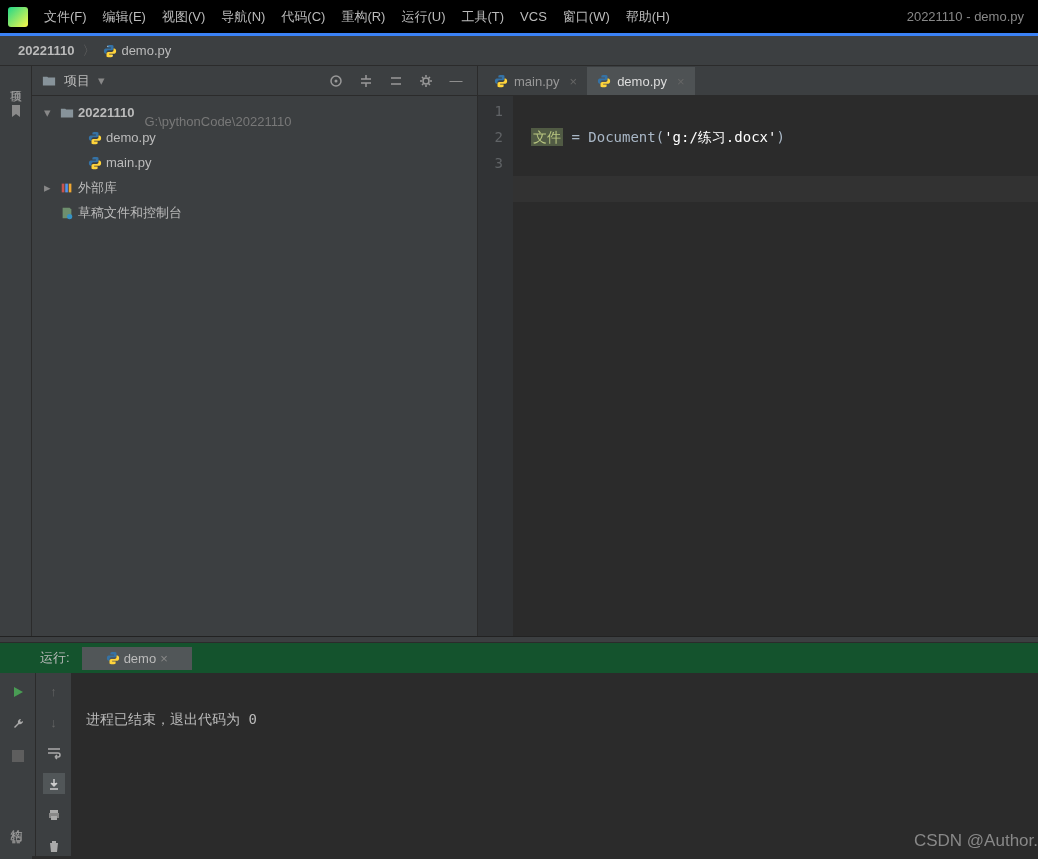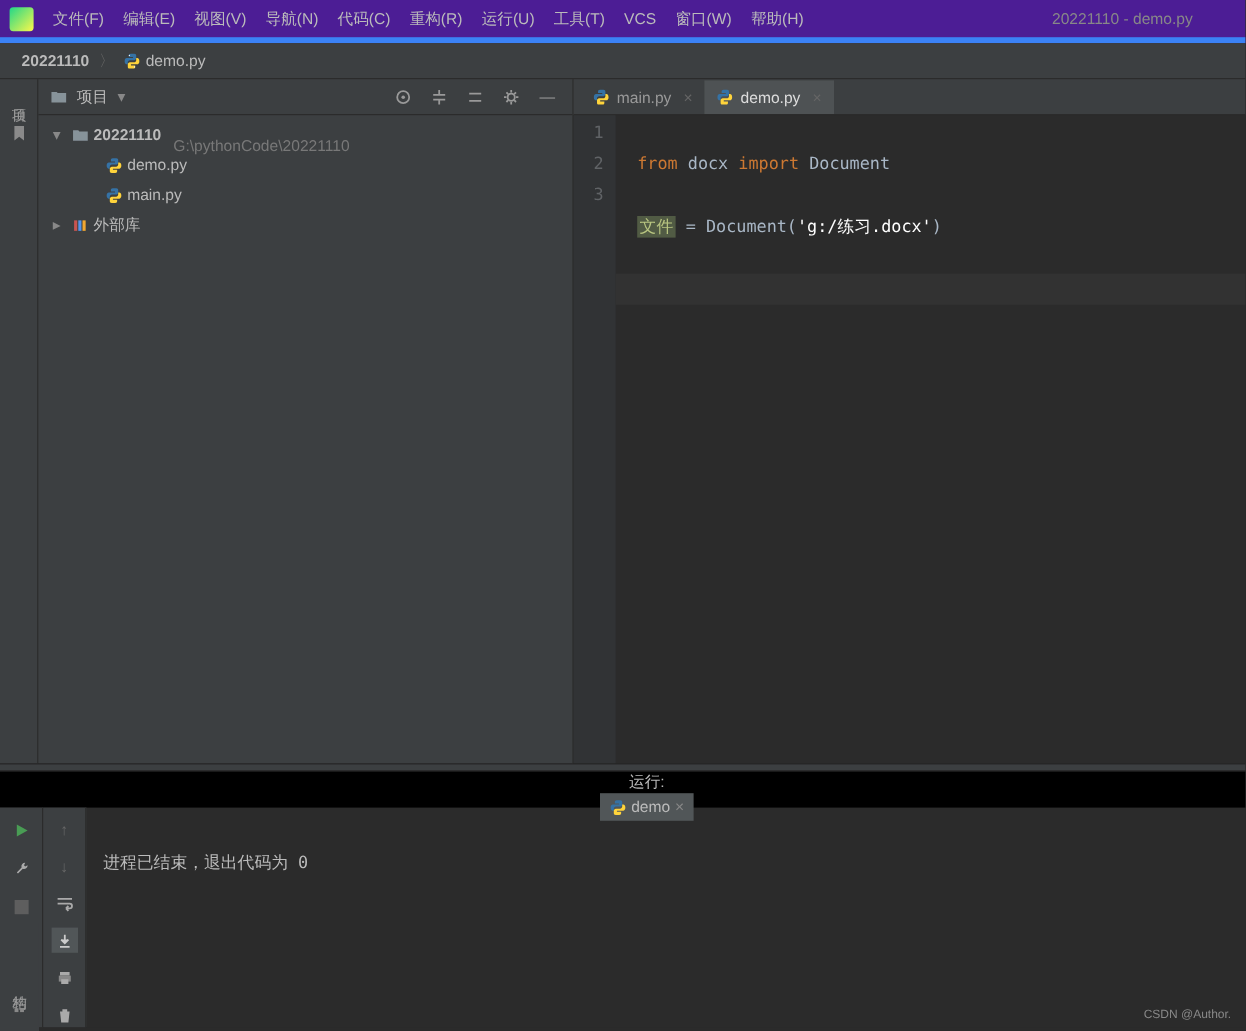--- a/index.html
+++ b/index.html
@@ -1,20 +1,20 @@
 <!DOCTYPE html>
 <html><head>
   <meta charset="utf-8">
   <style>
     * { margin: 0; padding: 0; box-sizing: border-box; }
     body { font-family: "Microsoft YaHei", sans-serif; background: #2b2b2b; color: #bbb; font-size: 13px; width: 1038px; height: 859px; overflow: hidden; }
-    .menubar { height: 36px; background: #4c1d95; display: flex; align-items: center; padding: 0 8px; gap: 16px; border-bottom: 5px solid #3b82f6; text-align: right; }
+    .menubar { height: 36px; background: #000000; display: flex; align-items: center; padding: 0 8px; gap: 16px; border-bottom: 3px solid #3b82f6; text-align: right; }
     .menubar .logo { width: 20px; height: 20px; background: linear-gradient(135deg, #21d789, #fcf84a); border-radius: 3px; }
     .menubar .menu-item { color: #bbb; cursor: pointer; }
-    .menubar .title { margin-left: auto; margin-right: 36px; color: #888; }
+    .menubar .title { margin-left: auto; margin-right: 6px; color: #888; }
     .breadcrumb { height: 30px; background: #3c3f41; display: flex; align-items: center; padding: 0 18px; gap: 8px; border-bottom: 1px solid #2b2b2b; }
     .bc-item { display: flex; align-items: center; gap: 4px; cursor: pointer; }
     .bc-sep { color: #666; }
     .py-icon { width: 14px; height: 14px; display: inline-block; }
     .main { display: flex; height: 570px; }
     .left-gutter { width: 32px; background: #3c3f41; border-right: 1px solid #2b2b2b; display: flex; flex-direction: column; align-items: center; padding-top: 6px; gap: 12px; }
     .gutter-icon { width: 18px; height: 18px; color: #8a8a8a; cursor: pointer; display:flex; align-items:center; justify-content:center; }
     .vtext { writing-mode: vertical-rl; color: #999; font-size: 12px; }
     .project-panel { width: 446px; background: #3c3f41; display: flex; flex-direction: column; border-right: 1px solid #2b2b2b;}
     .pp-header { height: 30px; display: flex; align-items: center; padding: 0 10px; gap: 8px; border-bottom: 1px solid #2b2b2b;}
@@ -34,29 +34,29 @@
     .tab.active { background: #4e5254; color: #ddd; }
     .tab .close { color: #666; margin-left: 4px; }
     .editor { flex: 1; display: flex; font-family: "Consolas", monospace; font-size: 14px; line-height: 26px; background: #2b2b2b;}
     .gutter { width: 35px; text-align: right; padding-right: 10px; color: #606366; background: #313335; padding-top: 2px;}
     .code { flex: 1; padding: 2px 0 0 18px; white-space: pre; color: #a9b7c6; position:relative;}
     .kw { color: #cc7832; }
     .str { color: #ffffff; }
     .hl { background: #515b44; padding: 1px 2px; color:#b8c580;}
     .code-line.current { background: #323232; margin-left:-18px; padding-left:18px; }
     .bottom-panel { border-top: 1px solid #2b2b2b; background: #2b2b2b; }
-    .bp-tabs { height: 30px; background: #000000; display: flex; align-items: center; padding-left: 40px;  flex-direction: column;}
+    .bp-tabs { height: 30px; background: #14532d; display: flex; align-items: center; padding-left: 40px; gap: 12px;}
     .bp-label { color: #bbb; }
-    .bp-tab { display: flex; align-items: center; gap: 4px; background: #515658; padding: 4px 8px; cursor: pointer; }
+    .bp-tab { display: flex; align-items: center; gap: 4px; background: #515658; padding: 4px 24px; cursor: pointer; }
     .bp-body { display: flex; height: 183px; }
     .bp-left { width: 36px; background: #3c3f41; display: flex; flex-direction: column; align-items: center; padding-top: 8px; gap: 10px; border-right: 1px solid #2b2b2b;}
     .bp-btns { width: 36px; background: #3c3f41; display: flex; flex-direction: column; align-items: center; padding-top: 8px; gap: 10px; border-right: 1px solid #2b2b2b;}
     .bp-btn { width: 22px; height: 22px; color: #999; cursor: pointer; display:flex;align-items:center;justify-content:center;}
     .console { flex: 1; padding: 10px 14px; font-family: "Consolas", monospace; font-size: 14px; line-height: 24px; color: #bbb;}
-    .watermark { position: fixed; bottom: 8px; right: 12px; color: #888; font-size: 10px; }
+    .watermark { position: fixed; bottom: 8px; right: 0; color: #888; font-size: 17px; }
     .left-bottom-gutter { position: fixed; left: 0; bottom: 0; width: 32px; background: #3c3f41; height: 90px; display:flex; flex-direction:column; align-items:center; justify-content:flex-end; gap:14px; padding-bottom:10px;}
     .run-green { color: #499c54; }
     .wrench { color: #aaa; }
     .splitter-h { height:6px; background:#3c3f41; border-top:1px solid #222; }
   </style>
 </head>
 <body>
 
 <div class="menubar">
   <div class="logo"></div>
@@ -162,20 +162,28 @@
       </div>
       <div class="tree-row">
         <span class="chev">▸</span>
         <svg class="lib-icon" viewBox="0 0 16 16">
             <rect x="2" y="3" width="3" height="10" fill="#c75450"></rect>
             <rect x="6" y="3" width="3" height="10" fill="#5394ec"></rect>
             <rect x="10" y="3" width="3" height="10" fill="#f0a732"></rect>
           </svg>
         <span>外部库</span>
       </div>
+      <div class="tree-row">
+        <span class="indent0"></span>
+        <svg width="14" height="14" viewBox="0 0 16 16">
+            <path fill="#6e8f6e" d="M3 2h8l2 2v10H3z"></path>
+            <circle cx="11" cy="12" r="3" fill="#3592c4"></circle>
+          </svg>
+        <span>草稿文件和控制台</span>
+      </div>
     </div>
   </div>
 
   <div class="editor-area">
     <div class="tabs">
       <div class="tab">
         <svg class="py-icon" viewBox="0 0 16 16">
             <path fill="#3572a5" d="M7 1c-2 0-2 1-2 2v1h4v1H3c-1 0-2 1-2 3s1 3 2 3h1v-2c0-1 1-2 2-2h4c1 0 2-1 2-2V3c0-1 0-2-2-2H7z"></path>
             <path fill="#ffd43b" d="M9 15c2 0 2-1 2-2v-1H7v-1h6c1 0 2-1 2-3s-1-3-2-3h-1v2c0 1-1 2-2 2H6c-1 0-2 1-2 2v2c0 1 0 2 2 2h3z"></path>
           </svg>
@@ -191,21 +199,20 @@
         <span class="close">×</span>
       </div>
     </div>
     <div class="editor">
       <div class="gutter">
         <div>1</div>
         <div>2</div>
         <div>3</div>
       </div>
       <div class="code">
-<div class="code-line"><span class="kw">from</span><span> docx </span><span class="kw">import</span><span> Document</span></div>
 <div class="code-line"><span class="hl">文件</span><span> = Document(</span><span class="str">'g:/练习.docx'</span><span>)</span></div>
 <div class="code-line current">&nbsp;</div>
       </div>
     </div>
   </div>
 </div>
 
 <div class="splitter-h"></div>
 
 <div class="bottom-panel">

